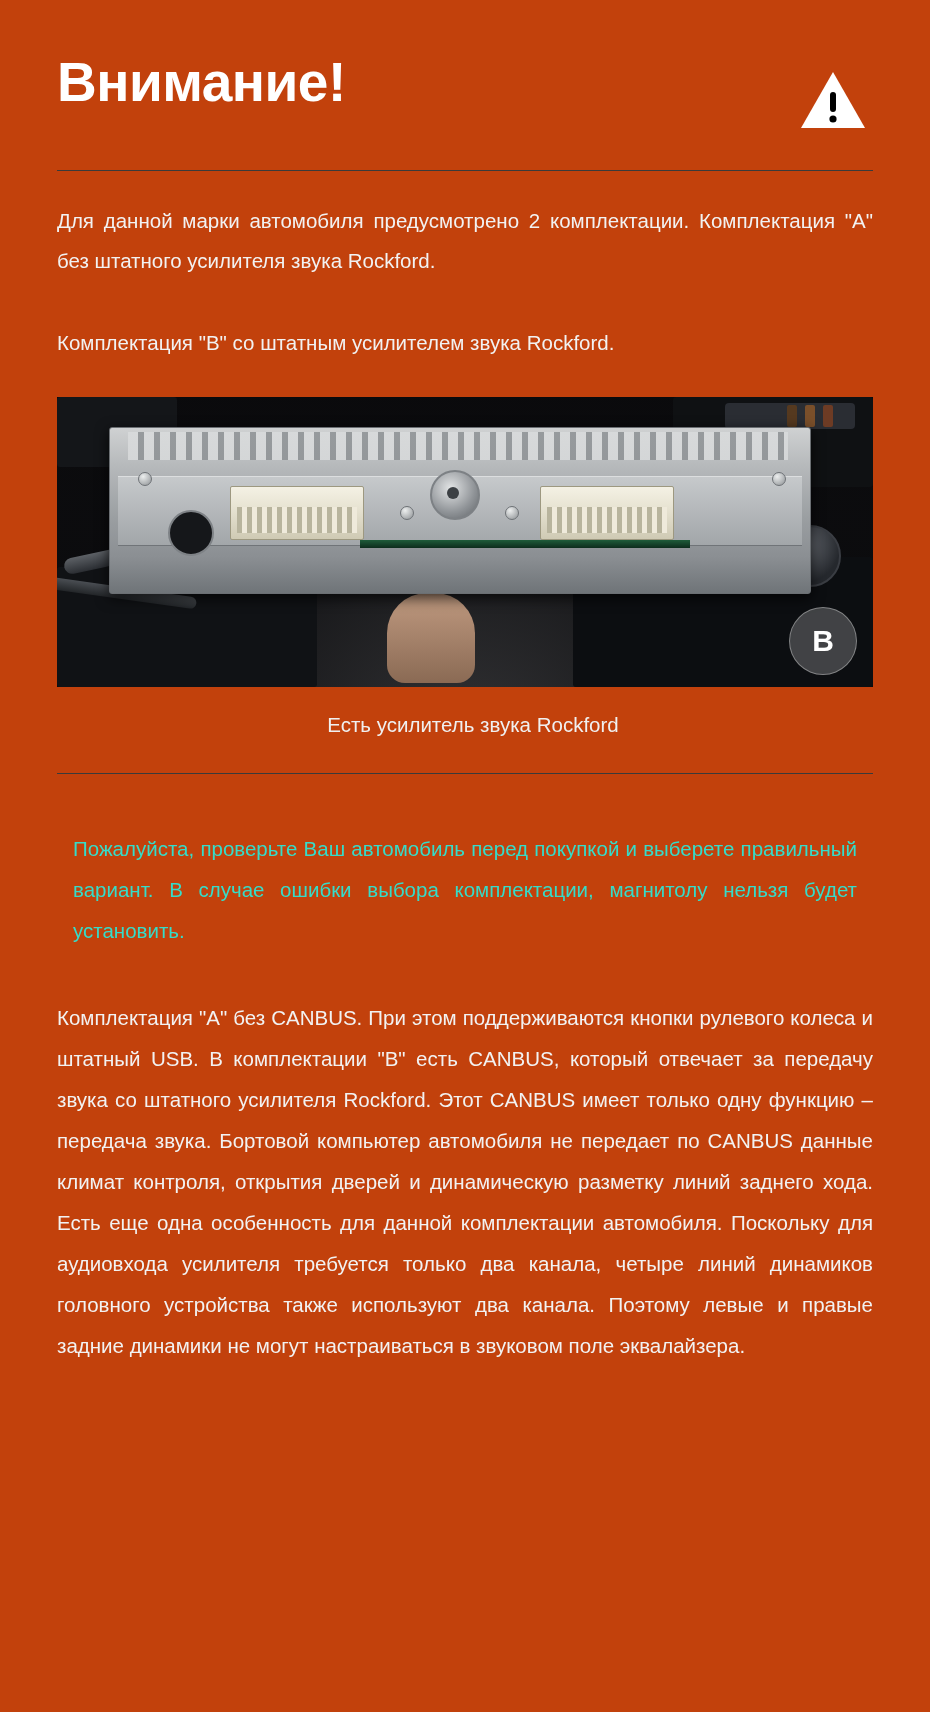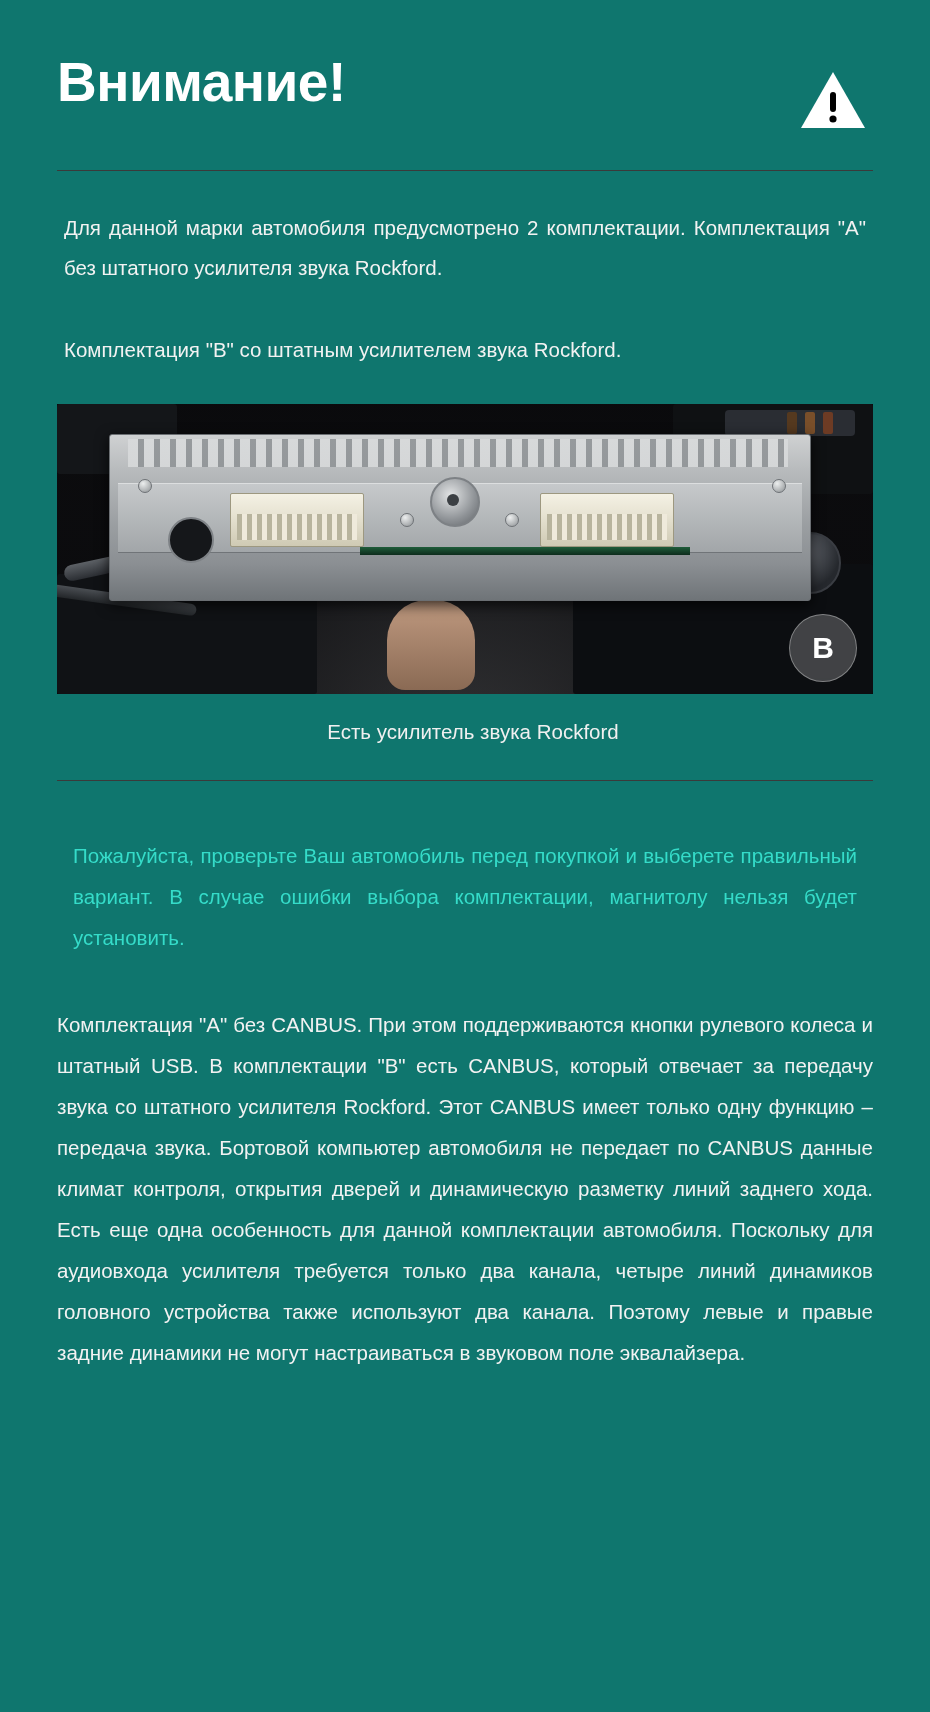--- a/index.html
+++ b/index.html
@@ -10,21 +10,21 @@
   body {
     width: 930px;
     min-height: 1712px;
     font-family: "Liberation Sans", sans-serif;
     color: #ffffff;
     -webkit-font-smoothing: antialiased;
   }
   .page {
     width: 930px;
     min-height: 1712px;
-    background: #0f766e;
+    background: #c2410c;
     box-sizing: border-box;
     position: relative;
     overflow: hidden;
   }
   .header {
     display: flex;
     align-items: flex-start;
     justify-content: space-between;
     padding: 48px 57px 0 57px;
   }
@@ -47,21 +47,21 @@
     margin: 34px 57px 0 57px;
   }
   .intro {
     padding: 30px 57px 0 57px;
   }
   .para {
     font-size: 20.5px;
     line-height: 1.95;
     color: #f2f2f2;
     text-align: justify;
-    margin: 7px;
+    margin: 0;
     font-weight: 400;
   }
   .para.spaced {
     margin-top: 42px;
   }
   .photo-wrap {
     margin: 34px 57px 0 57px;
     position: relative;
     height: 290px;
     overflow: hidden;

